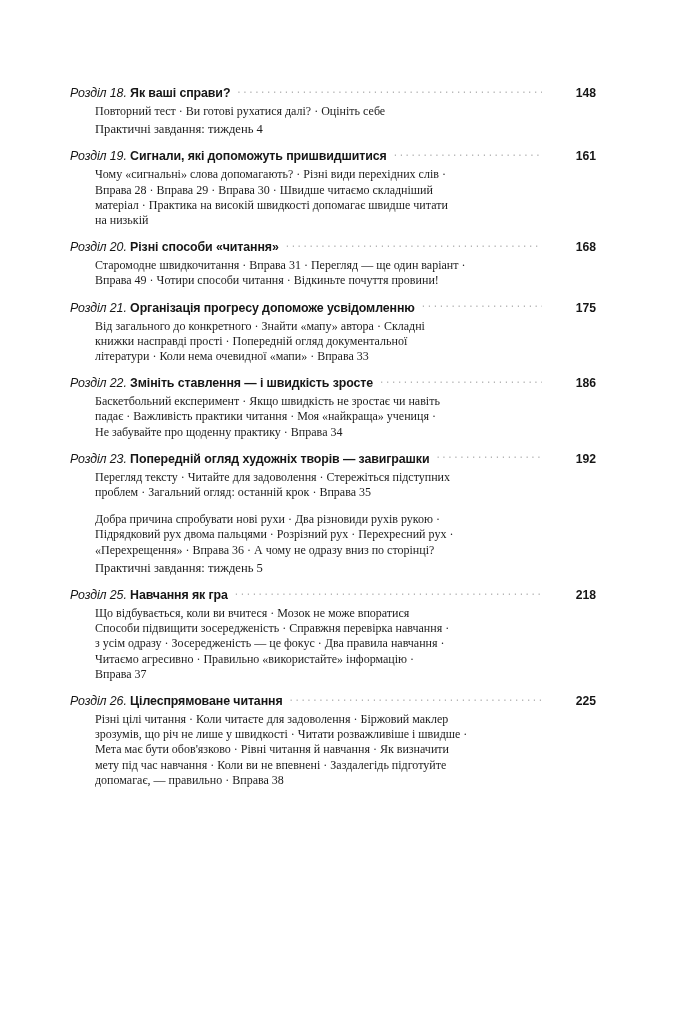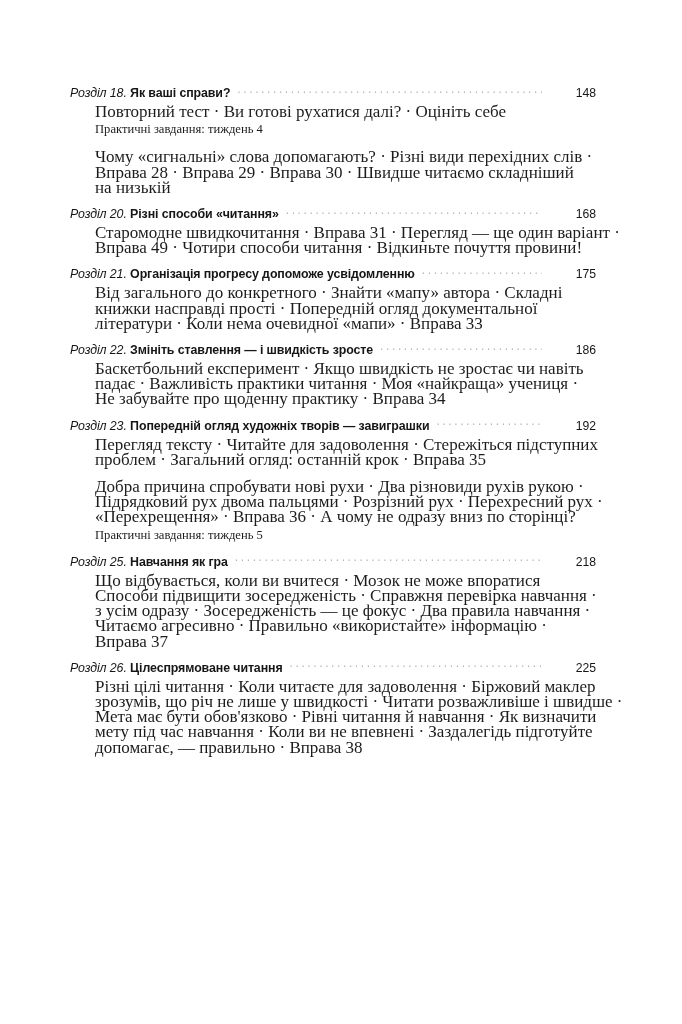--- a/index.html
+++ b/index.html
@@ -83,35 +83,35 @@
     position: absolute;
     left: 0;
     top: -4px;
   }
 
   .entry-page {
     flex: 0 0 auto;
     width: 46px;
     text-align: right;
     font-family: "Liberation Sans", "DejaVu Sans", sans-serif;
-    font-weight: 400;
+    font-weight: 700;
     font-size: 12.2px;
     line-height: 15px;
     color: #161616;
   }
 
   
   .entry-body {
     margin: 1px 0 0 25px;
     padding-right: 18px;
   }
 
   .sub-line {
     font-family: "Liberation Serif", "DejaVu Serif", serif;
-    font-size: 17px;
+    font-size: 12px;
     line-height: 15.2px;
     color: #1c1c1c;
     white-space: nowrap;
   }
 
   .practice {
     font-family: "Liberation Serif", "DejaVu Serif", serif;
     font-size: 12.6px;
     line-height: 15.2px;
     color: #1c1c1c;
@@ -129,23 +129,29 @@
           <div class="entry-title"><span class="chap-num">Розділ 18.</span> <span class="chap-name">Як ваші справи?</span></div>
           <div class="leader"></div>
           <div class="entry-page">148</div>
         </div>
         <div class="entry-body">
           <div class="sub-line">Повторний тест · Ви готові рухатися далі? · Оцініть себе</div>
           <div class="practice">Практичні завдання: тиждень 4</div>
         </div>
       </div>
       <div class="entry">
+        <div class="entry-head">
+          <div class="entry-title"><span class="chap-num">Розділ 19.</span> <span class="chap-name">Сигнали, які допоможуть пришвидшитися</span></div>
+          <div class="leader"></div>
+          <div class="entry-page">161</div>
+        </div>
         <div class="entry-body">
           <div class="sub-line">Чому «сигнальні» слова допомагають? · Різні види перехідних слів ·</div>
           <div class="sub-line">Вправа 28 · Вправа 29 · Вправа 30 · Швидше читаємо складніший</div>
+          <div class="sub-line">матеріал · Практика на високій швидкості допомагає швидше читати</div>
           <div class="sub-line">на низькій</div>
         </div>
       </div>
       <div class="entry">
         <div class="entry-head">
           <div class="entry-title"><span class="chap-num">Розділ 20.</span> <span class="chap-name">Різні способи «читання»</span></div>
           <div class="leader"></div>
           <div class="entry-page">168</div>
         </div>
         <div class="entry-body">

